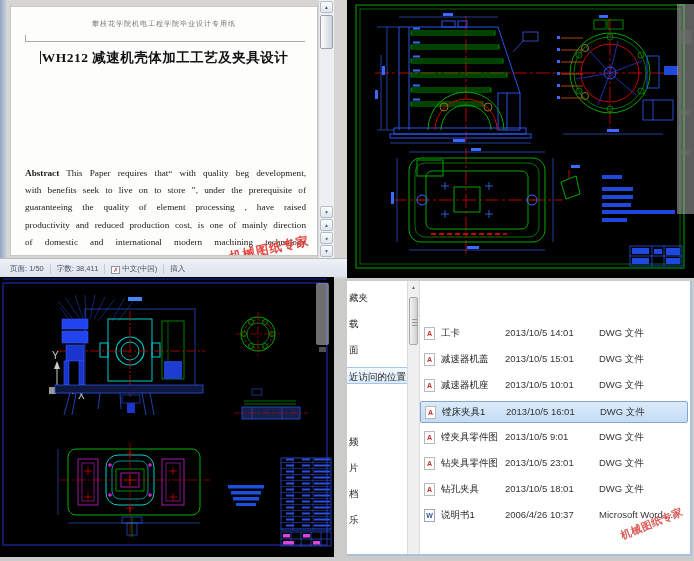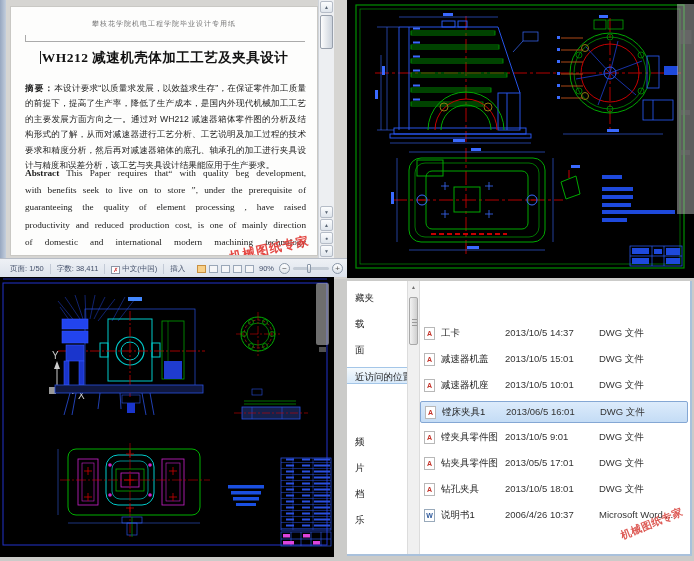--- a/index.html
+++ b/index.html
@@ -58,21 +58,21 @@
   .zoom-thumb { position:absolute; left:14px; top:-3px; width:4px; height:9px;
     background:linear-gradient(#fefefe,#c8cfd8); border:1px solid #8a97a8; border-radius:1px; }
   
   #cad-top { position:absolute; left:347px; top:0; width:347px; height:278px; background:#000; }
   #cad-bottom { position:absolute; left:0; top:277px; width:334px; height:280px; background:#000; }
   
   #explorer { position:absolute; left:347px; top:281px; width:345px; height:275px; background:#fff;
     border-right:2px solid #a9c1dc; border-bottom:2px solid #a9c1dc; font-size:9.5px; color:#1e1e1e; overflow:hidden; }
   #exp-sidebar { position:absolute; left:0; top:0; width:60px; height:100%; background:#fff; }
   .side-item { position:absolute; left:0; width:64px; height:17px; line-height:17px;
-    white-space:nowrap; overflow:hidden; color:#222; padding-left:8px; }
+    white-space:nowrap; overflow:hidden; color:#222; padding-left:2px; }
   .side-item.selected { border:1px solid #a4c6e8; border-left:none; border-radius:0 2px 2px 0;
     background:linear-gradient(#f5fafd,#d9eafa); }
   #exp-scrollbar { position:absolute; left:60px; top:0; width:13px; height:100%;
     background:#f0f0f0; border-left:1px solid #dcdcdc; border-right:1px solid #dcdcdc; }
   .esb-up { position:absolute; left:0; top:0; width:11px; height:13px; background:#f0f0f0;
     font-size:5px; color:#707070; text-align:center; line-height:13px; }
   .esb-thumb { position:absolute; left:1px; top:16px; width:9px; height:48px;
     background:linear-gradient(to right,#f2f2f2,#cfcfcf); border:1px solid #a8a8a8; border-radius:2px; }
   .esb-grip { position:absolute; left:2px; top:21px; width:5px; height:1px; background:#9a9a9a;
     box-shadow:0 3px 0 #9a9a9a, 0 6px 0 #9a9a9a; }
@@ -101,53 +101,39 @@
 <div id="root">
 
   <div id="word-quadrant">
     <div id="word-left-strip"></div>
 
     <div id="word-page">
       <div class="page-header">攀枝花学院机电工程学院毕业设计专用纸</div>
       <div class="header-tick"></div>
       <div class="header-rule"></div>
       <div class="doc-title"><span class="cursor-caret"></span><span>WH212 减速机壳体加工工艺及夹具设计</span></div>
-      <div class="abstract-cn"><b>摘要：</b><span>本设计要求“以质量求发展，以效益求生存”，在保证零件加工质量的前提下，提高了生产率，降低了生产成本，是国内外现代机械加工工艺的主要发展方面方向之一。通过对 WH212 减速器箱体零件图的分析及结构形式的了解，从而对减速器进行工艺分析、工艺说明及加工过程的技术要求和精度分析，然后再对减速器箱体的底孔、轴承孔的加工进行夹具设计与精度和误差分析，该工艺与夹具设计结果能应用于生产要求。</span></div>
       <div class="abstract-en"><b>Abstract</b> <span>This Paper requires that“ with quality beg development, with benefits seek to live on to store ”, under the prerequisite of guaranteeing the quality of element processing , have raised productivity and reduced production cost, is one of mainly direction of domestic and international modern machining technology developing. Through knowing and analysis</span></div>
       <div class="watermark-word">机械图纸专家</div>
     </div>
 
     <div id="word-scrollbar">
       <div class="wsb-btn" style="top:1px"><span>▲</span></div>
       <div class="wsb-thumb"></div>
       <div class="wsb-btn" style="bottom:40px"><span>▼</span></div>
       <div class="wsb-btn" style="bottom:27px"><span>▲</span></div>
       <div class="wsb-btn" style="bottom:14px"><span>●</span></div>
       <div class="wsb-btn" style="bottom:1px"><span>▼</span></div>
     </div>
 
     <div id="word-statusbar">
       <div class="sb-left">
         <span class="sb-item">页面: 1/50</span>
         <span class="sb-item">字数: 38,411</span>
         <span class="sb-item"><span class="proof-icon">✗</span><span>中文(中国)</span></span>
         <span class="sb-item">插入</span>
-      </div>
-      <div class="sb-right">
-        <span class="view-btn active"></span>
-        <span class="view-btn"></span>
-        <span class="view-btn"></span>
-        <span class="view-btn"></span>
-        <span class="view-btn"></span>
-        <span class="zoom-pct">90%</span>
-        <span class="zoom-btn">−</span>
-        <span class="zoom-track">
-            <span class="zoom-thumb"></span>
-          </span>
-        <span class="zoom-btn">+</span>
       </div>
     </div>
   </div>
 
   <div id="cad-top">
     <svg width="347" height="278" viewBox="0 0 347 278">
       <rect width="347" height="278" fill="#000"></rect>
 
       <g stroke="#009000" fill="none">
         <rect x="9" y="5" width="328" height="263" stroke-width="1.2"></rect>
@@ -556,51 +542,51 @@
       <div class="esb-thumb">
           <div class="esb-grip"></div>
         </div>
     </div>
 
 
     <div id="exp-list">
       <div class="file-row" style="top:18px">
         <span class="ficon dwg">A</span>
         <span class="fname">工卡</span>
-        <span class="fdate">2013/10/5 14:37</span>
+        <span class="fdate">2013/10/5 14:01</span>
         <span class="ftype">DWG 文件</span>
       </div>
       <div class="file-row" style="top:44px">
         <span class="ficon dwg">A</span>
         <span class="fname">减速器机盖</span>
         <span class="fdate">2013/10/5 15:01</span>
         <span class="ftype">DWG 文件</span>
       </div>
       <div class="file-row" style="top:70px">
         <span class="ficon dwg">A</span>
         <span class="fname">减速器机座</span>
         <span class="fdate">2013/10/5 10:01</span>
         <span class="ftype">DWG 文件</span>
       </div>
       <div class="file-row selected" style="top:96px">
         <span class="ficon dwg">A</span>
         <span class="fname">镗床夹具1</span>
-        <span class="fdate">2013/06/5 16:01</span>
+        <span class="fdate">2013/10/5 16:01</span>
         <span class="ftype">DWG 文件</span>
       </div>
       <div class="file-row" style="top:122px">
         <span class="ficon dwg">A</span>
         <span class="fname">镗夹具零件图</span>
         <span class="fdate">2013/10/5 9:01</span>
         <span class="ftype">DWG 文件</span>
       </div>
       <div class="file-row" style="top:148px">
         <span class="ficon dwg">A</span>
         <span class="fname">钻夹具零件图</span>
-        <span class="fdate">2013/05/5 17:01</span>
+        <span class="fdate">2013/10/5 23:01</span>
         <span class="ftype">DWG 文件</span>
       </div>
       <div class="file-row" style="top:174px">
         <span class="ficon dwg">A</span>
         <span class="fname">钻孔夹具</span>
         <span class="fdate">2013/10/5 18:01</span>
         <span class="ftype">DWG 文件</span>
       </div>
       <div class="file-row" style="top:200px">
         <span class="ficon word">W</span>

